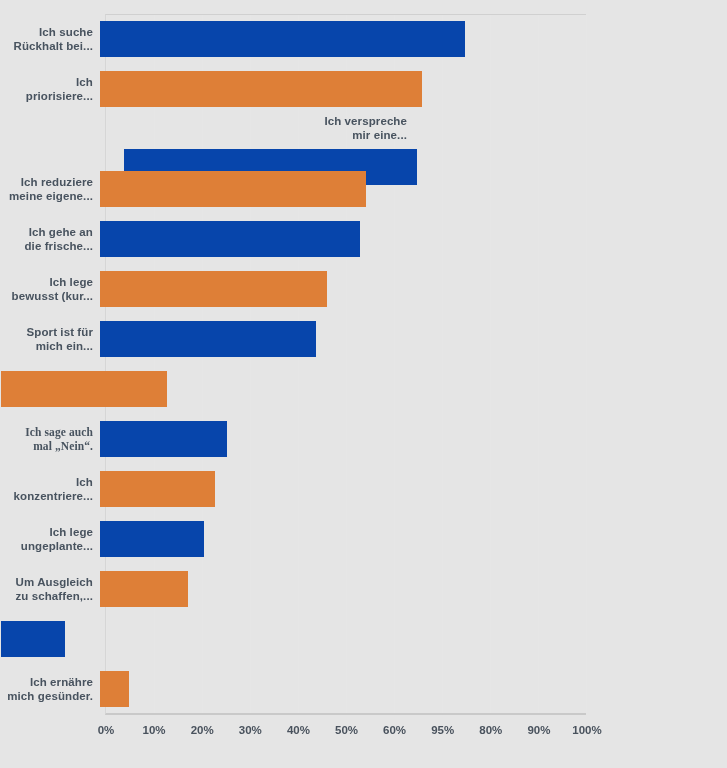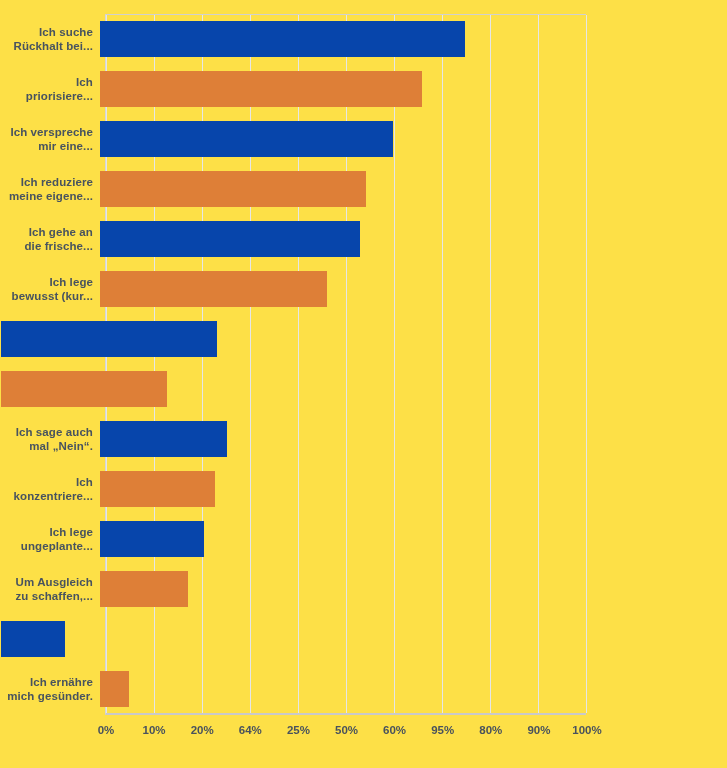--- a/index.html
+++ b/index.html
@@ -11,21 +11,21 @@
     width: 727px;
     height: 768px;
     font-family: "Liberation Sans", sans-serif;
     overflow: hidden;
   }
 
   #chart-root {
     position: relative;
     width: 727px;
     height: 768px;
-    background: #fde047;
+    background: #e5e5e5;
   }
 
   
 
   .plot-frame {
     position: absolute;
     left: 105px;
     top: 14px;
     width: 481px;
     height: 701px;
@@ -131,21 +131,21 @@
           <div class="bar" title="75.8%" style="width: 364.598px; background: rgb(7, 69, 171);"></div>
         </div>
       </div>
       <div class="row" style="top: 50px;">
         <div class="row-label">Ich
 priorisiere...</div>
         <div class="bar-track">
           <div class="bar" title="66.9%" style="width: 321.789px; background: rgb(222, 127, 55);"></div>
         </div>
       </div>
-      <div class="row" style="top: 100px;">
+      <div class="row" style="top: 100px; flex-direction: column;">
         <div class="row-label">Ich verspreche
 mir eine...</div>
         <div class="bar-track">
           <div class="bar" title="61%" style="width: 293.41px; background: rgb(7, 69, 171);"></div>
         </div>
       </div>
       <div class="row" style="top: 200px;">
         <div class="row-label">Ich gehe an
 die frische...</div>
         <div class="bar-track">
@@ -160,30 +160,32 @@
         </div>
       </div>
       <div class="row" style="top: 250px;">
         <div class="row-label">Ich lege
 bewusst (kur...</div>
         <div class="bar-track">
           <div class="bar" title="47.1%" style="width: 226.551px; background: rgb(222, 127, 55);"></div>
         </div>
       </div>
       <div class="row" style="top: 300px;">
+        <div class="row-label">Sport ist für
+mich ein...</div>
         <div class="bar-track">
           <div class="bar" title="45%" style="width: 216.45px; background: rgb(7, 69, 171);"></div>
         </div>
       </div>
       <div class="row" style="top: 350px;">
         <div class="bar-track">
           <div class="bar" title="34.6%" style="width: 166.426px; background: rgb(222, 127, 55);"></div>
         </div>
       </div>
-      <div class="row" style="top: 400px;">
+      <div class="row" style="top: 400px; font-family: Liberation Serif, serif;">
         <div class="row-label">Ich sage auch
 mal „Nein“.</div>
         <div class="bar-track">
           <div class="bar" title="26.3%" style="width: 126.503px; background: rgb(7, 69, 171);"></div>
         </div>
       </div>
       <div class="row" style="top: 450px;">
         <div class="row-label">Ich
 konzentriere...</div>
         <div class="bar-track">
@@ -215,22 +217,22 @@
         <div class="bar-track">
           <div class="bar" title="6%" style="width: 28.86px; background: rgb(222, 127, 55);"></div>
         </div>
       </div>
     </div>
 
   <div class="axis-labels" id="axis-labels">
       <span class="axis-tick-label" style="left: 106px;">0%</span>
       <span class="axis-tick-label" style="left: 154.1px;">10%</span>
       <span class="axis-tick-label" style="left: 202.2px;">20%</span>
-      <span class="axis-tick-label" style="left: 250.3px;">64%</span>
-      <span class="axis-tick-label" style="left: 298.4px;">25%</span>
+      <span class="axis-tick-label" style="left: 250.3px;">30%</span>
+      <span class="axis-tick-label" style="left: 298.4px;">40%</span>
       <span class="axis-tick-label" style="left: 346.5px;">50%</span>
       <span class="axis-tick-label" style="left: 394.6px; text-align: center;">60%</span>
       <span class="axis-tick-label" style="left: 442.7px;">95%</span>
       <span class="axis-tick-label" style="left: 490.8px;">80%</span>
       <span class="axis-tick-label" style="left: 538.9px;">90%</span>
       <span class="axis-tick-label" style="left: 587px; text-align: center;">100%</span>
     </div>
 
 </div>
 

